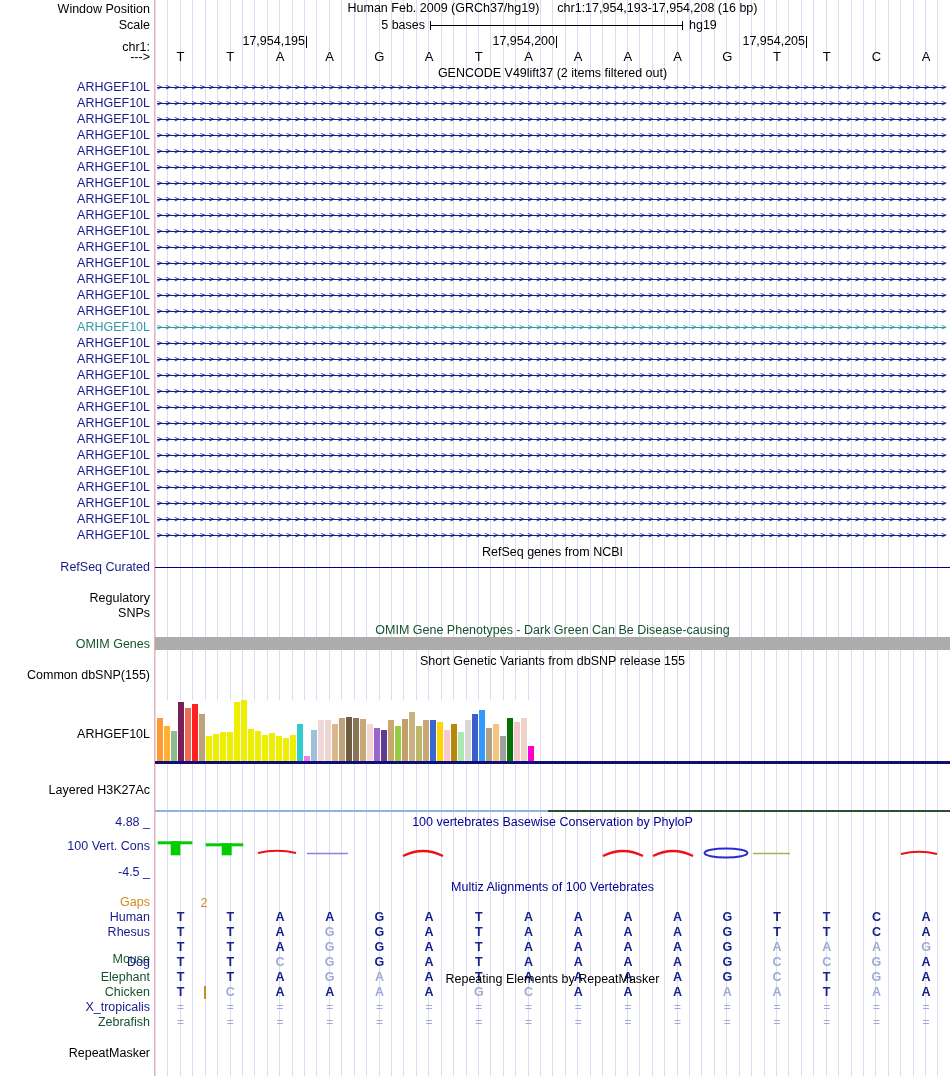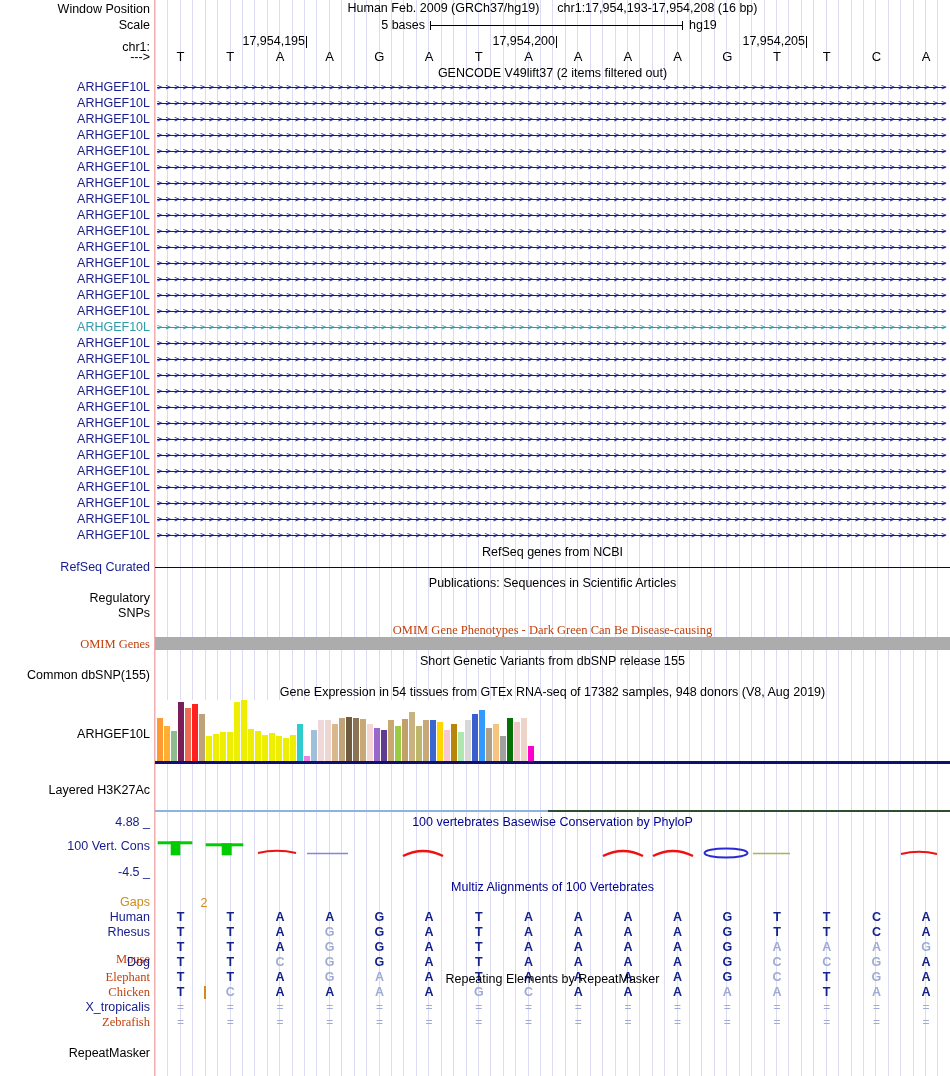--- a/index.html
+++ b/index.html
@@ -5,21 +5,21 @@
   html,body{margin:0;padding:0;background:#fff;}
   body{font-family:"Liberation Sans","DejaVu Sans",sans-serif;font-size:12.5px;color:#000;}
   #browser{position:relative;width:950px;height:1076px;overflow:hidden;background:#fff;}
   .grid{position:absolute;left:155px;top:0;width:795px;height:1076px;
         background-image:repeating-linear-gradient(to right,#DBDBF4 0,#DBDBF4 1px,transparent 1px,transparent 12.42px);}
   .edge-line{position:absolute;left:154px;top:0;width:1px;height:1076px;background:#F2AFAF;}
   .lbl{position:absolute;left:0;width:150px;text-align:right;height:16px;line-height:16px;white-space:nowrap;}
   .ctitle{position:absolute;left:155px;width:795px;text-align:center;height:15px;line-height:15px;white-space:nowrap;}
   .navy{color:#151B8C;}
   .teal{color:#2E99AD;}
-  .green{color:#c2410c;font-family:Liberation Serif, serif;}
+  .green{color:#14532d;}
   .orange{color:#CE8B1E;}
   .titlenavy{color:#000090;}
   .seq-letter{position:absolute;width:50px;text-align:center;font-size:13px;height:14px;line-height:14px;}
   
   .ruler-line{position:absolute;left:430px;top:25px;width:252px;height:1px;background:#000;}
   .ruler-tick{position:absolute;top:21px;width:1px;height:9px;background:#000;}
   .coord-text{position:absolute;top:35px;width:104px;text-align:right;height:13px;line-height:13px;}
   .coord-tick{position:absolute;top:36px;width:1px;height:12px;background:#000;}
   
   #gene-rows{position:absolute;left:0;top:79px;width:950px;}
@@ -211,32 +211,30 @@
       <div class="gene-row navy" style="top: 448px;">
         <div class="glabel">ARHGEF10L</div>
         <div class="arrow-row">&gt;&gt;&gt;&gt;&gt;&gt;&gt;&gt;&gt;&gt;&gt;&gt;&gt;&gt;&gt;&gt;&gt;&gt;&gt;&gt;&gt;&gt;&gt;&gt;&gt;&gt;&gt;&gt;&gt;&gt;&gt;&gt;&gt;&gt;&gt;&gt;&gt;&gt;&gt;&gt;&gt;&gt;&gt;&gt;&gt;&gt;&gt;&gt;&gt;&gt;&gt;&gt;&gt;&gt;&gt;&gt;&gt;&gt;&gt;&gt;&gt;&gt;&gt;&gt;&gt;&gt;&gt;&gt;&gt;&gt;&gt;&gt;&gt;&gt;&gt;&gt;&gt;&gt;&gt;&gt;&gt;&gt;&gt;&gt;&gt;&gt;&gt;&gt;&gt;&gt;&gt;&gt;&gt;&gt;&gt;</div>
       </div>
     </div>
 
   <div class="ctitle" style="top:545px">RefSeq genes from NCBI</div>
   <div class="lbl navy" style="top:559px">RefSeq Curated</div>
   <div class="refseq-line"></div>
 
-  <div class="ctitle" style="top:576px">Publications: Sequences in Scientific Articles</div>
   <div class="lbl" style="top:590px">Regulatory</div>
   <div class="lbl" style="top:605px">SNPs</div>
 
   <div class="ctitle green" style="top:623px">OMIM Gene Phenotypes - Dark Green Can Be Disease-causing</div>
   <div class="lbl green" style="top:636px">OMIM Genes</div>
   <div class="omim-bar"></div>
 
   <div class="ctitle" style="top:654px">Short Genetic Variants from dbSNP release 155</div>
   <div class="lbl" style="top:667px">Common dbSNP(155)</div>
 
-  <div class="ctitle" style="top:685px">Gene Expression in 54 tissues from GTEx RNA-seq of 17382 samples, 948 donors (V8, Aug 2019)</div>
   <div class="lbl" style="top:726px">ARHGEF10L</div>
   <div class="gtex-plot">
     <div id="gtex-bars">
         <div class="gtex-bar" style="height: 44px; background: rgb(255, 153, 51);"></div>
         <div class="gtex-bar" style="height: 36px; background: rgb(255, 176, 51);"></div>
         <div class="gtex-bar" style="height: 31px; background: rgb(143, 188, 143);"></div>
         <div class="gtex-bar" style="height: 60px; background: rgb(122, 30, 90);"></div>
         <div class="gtex-bar" style="height: 54px; background: rgb(238, 106, 80);"></div>
         <div class="gtex-bar" style="height: 58px; background: rgb(255, 32, 32);"></div>
         <div class="gtex-bar" style="height: 48px; background: rgb(191, 163, 120);"></div>

